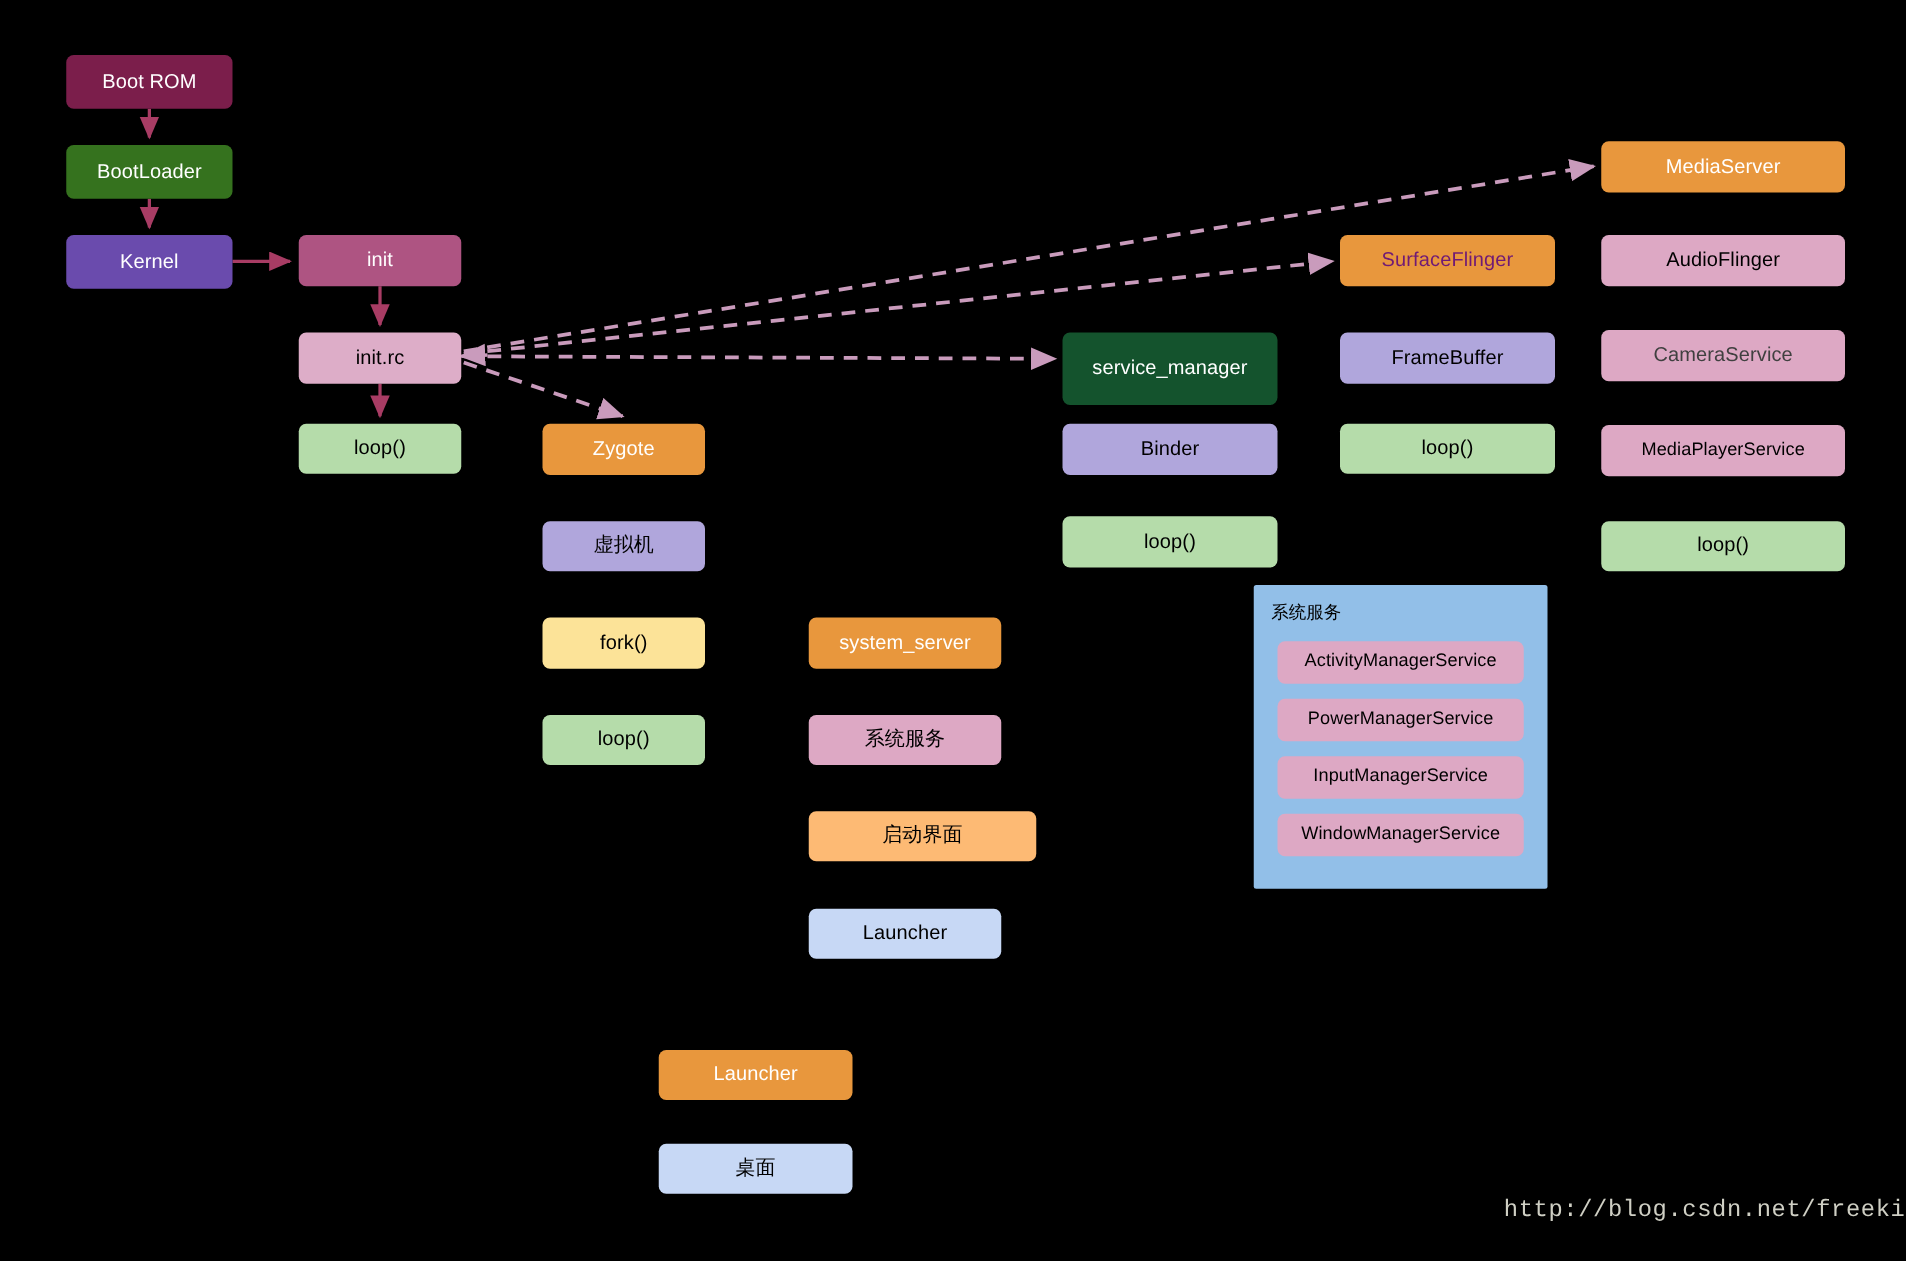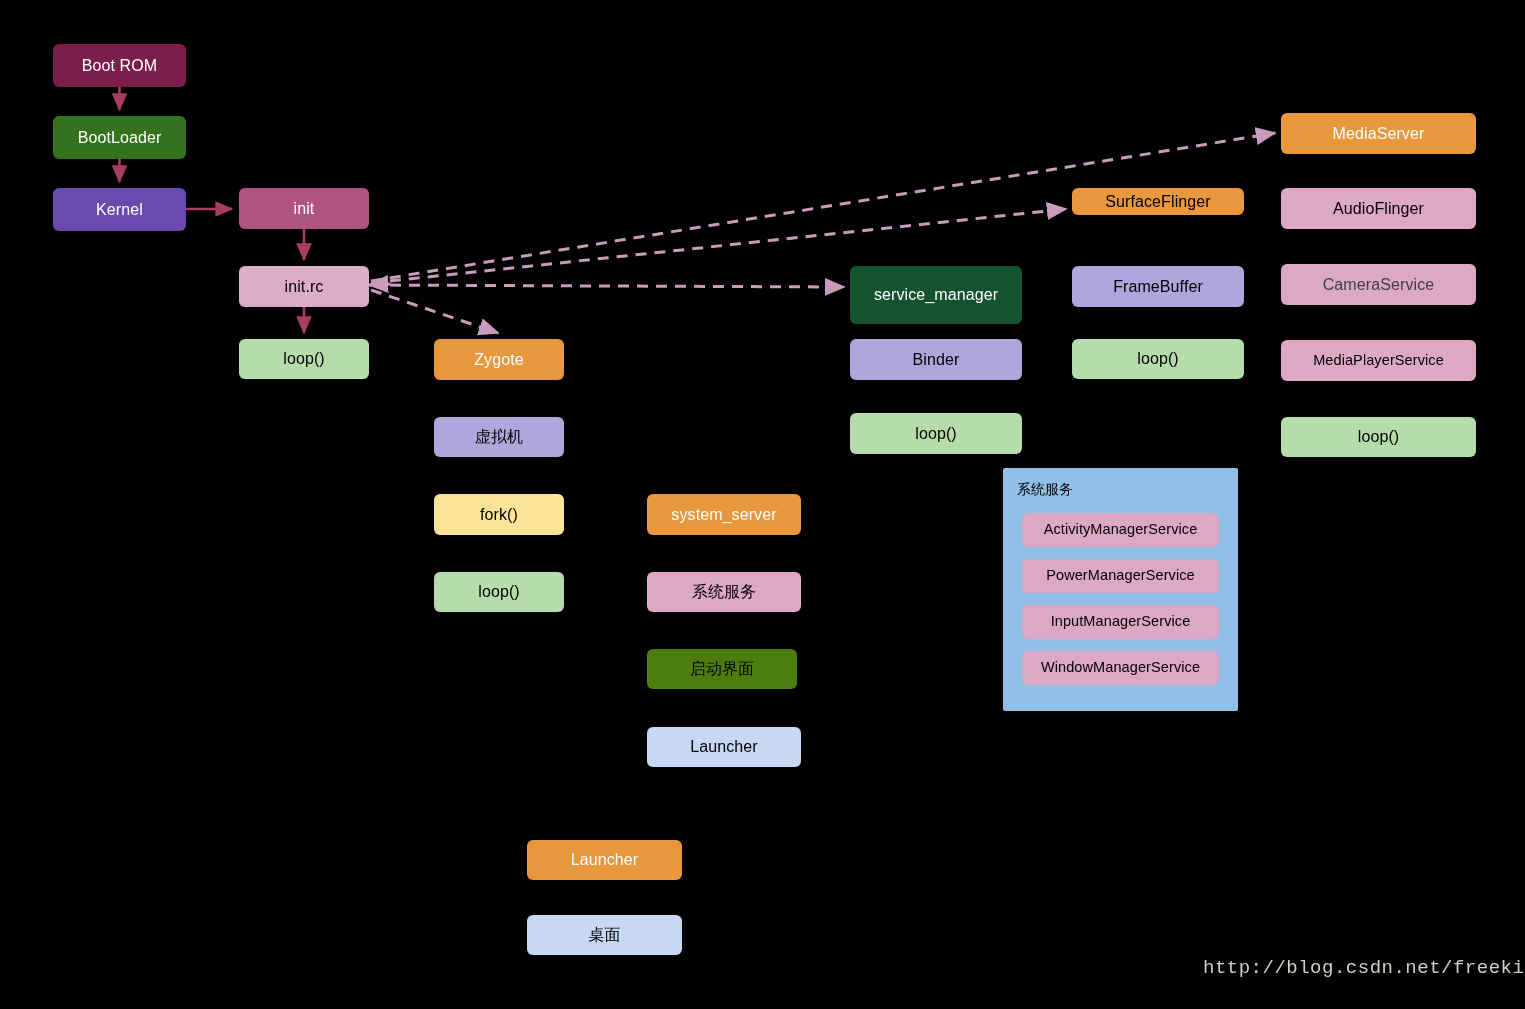--- a/index.html
+++ b/index.html
@@ -117,42 +117,42 @@
       </div>
       <div class="node" style="left: 434px; top: 572px; width: 130px; height: 40px; background: rgb(181, 220, 170); color: rgb(0, 0, 0);">
         <span>loop()</span>
       </div>
       <div class="node" style="left: 647px; top: 494px; width: 154px; height: 41px; background: rgb(232, 151, 61); color: rgb(255, 255, 255);">
         <span>system_server</span>
       </div>
       <div class="node" style="left: 647px; top: 572px; width: 154px; height: 40px; background: rgb(221, 168, 196); color: rgb(0, 0, 0);">
         <span>系统服务</span>
       </div>
-      <div class="node" style="left: 647px; top: 649px; width: 150px; height: 40px; background: #4d7c0f; color: rgb(0, 0, 0);">
+      <div class="node" style="left: 647px; top: 649px; width: 182px; height: 40px; background: #fdba74; color: rgb(0, 0, 0);">
         <span>启动界面</span>
       </div>
       <div class="node" style="left: 647px; top: 727px; width: 154px; height: 40px; background: rgb(199, 216, 245); color: rgb(0, 0, 0);">
         <span>Launcher</span>
       </div>
       <div class="node" style="left: 527px; top: 840px; width: 155px; height: 40px; background: rgb(232, 151, 61); color: rgb(255, 255, 255);">
         <span>Launcher</span>
       </div>
       <div class="node" style="left: 527px; top: 915px; width: 155px; height: 40px; background: rgb(199, 216, 245); color: rgb(0, 0, 0);">
         <span>桌面</span>
       </div>
       <div class="node" style="left: 850px; top: 266px; width: 172px; height: 58px; background: #14532d; color: rgb(255, 255, 255);">
         <span>service_manager</span>
       </div>
       <div class="node" style="left: 850px; top: 339px; width: 172px; height: 41px; background: rgb(176, 166, 220); color: rgb(0, 0, 0);">
         <span>Binder</span>
       </div>
       <div class="node" style="left: 850px; top: 413px; width: 172px; height: 41px; background: rgb(181, 220, 170); color: rgb(0, 0, 0);">
         <span>loop()</span>
       </div>
-      <div class="node" style="left: 1072px; top: 188px; width: 172px; height: 27px; background: rgb(232, 151, 61); color: #000000;">
+      <div class="node" style="left: 1072px; top: 188px; width: 172px; height: 41px; background: rgb(232, 151, 61); color: #701a75;">
         <span>SurfaceFlinger</span>
       </div>
       <div class="node" style="left: 1072px; top: 266px; width: 172px; height: 41px; background: rgb(176, 166, 220); color: rgb(0, 0, 0);">
         <span>FrameBuffer</span>
       </div>
       <div class="node" style="left: 1072px; top: 339px; width: 172px; height: 40px; background: rgb(181, 220, 170); color: rgb(0, 0, 0);">
         <span>loop()</span>
       </div>
       <div class="node" style="left: 1281px; top: 113px; width: 195px; height: 41px; background: rgb(232, 151, 61); color: rgb(255, 255, 255);">
         <span>MediaServer</span>

